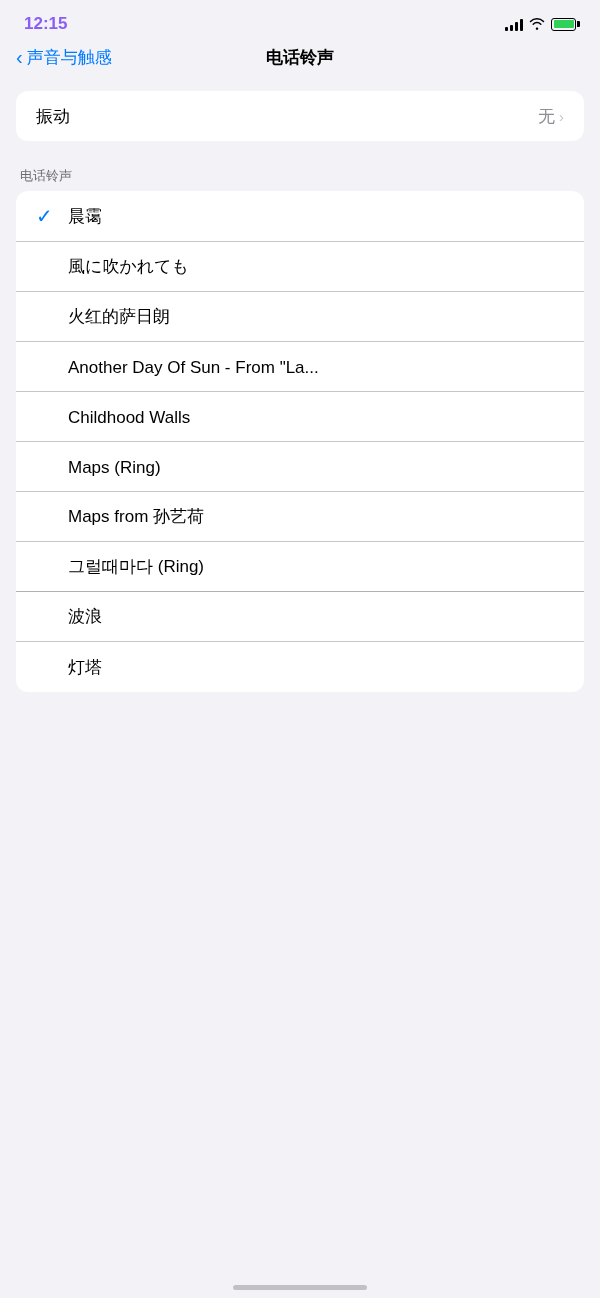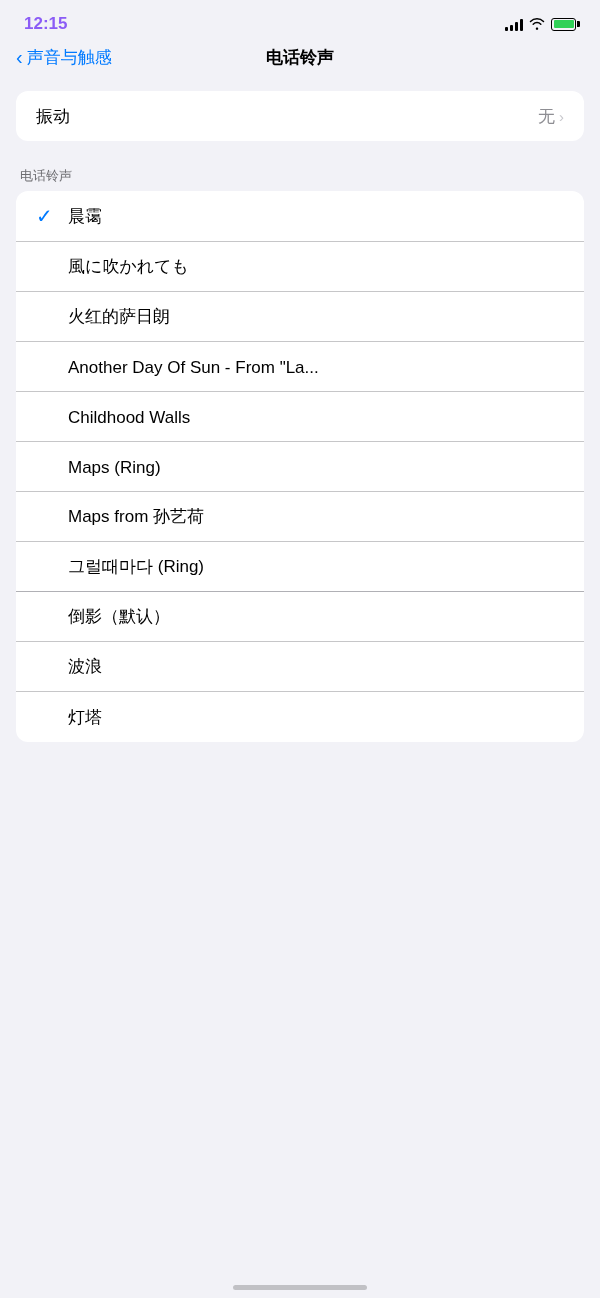--- a/index.html
+++ b/index.html
@@ -293,24 +293,20 @@
       <div class="list-item">
         <span class="no-checkmark"></span>
         <span class="list-item-text">Maps from 孙艺荷</span>
       </div>
       <div class="list-item separator-strong">
         <span class="no-checkmark"></span>
         <span class="list-item-text">그럴때마다 (Ring)</span>
       </div>
       <div class="list-item">
         <span class="no-checkmark"></span>
-        <span class="list-item-text">倒影（默认）</span>
-      </div>
-      <div class="list-item">
-        <span class="no-checkmark"></span>
         <span class="list-item-text">波浪</span>
       </div>
       <div class="list-item">
         <span class="no-checkmark"></span>
         <span class="list-item-text">灯塔</span>
       </div>
     </div>
 </div>
 
 <div style="height: 60px; background:#f2f2f7;"></div>

